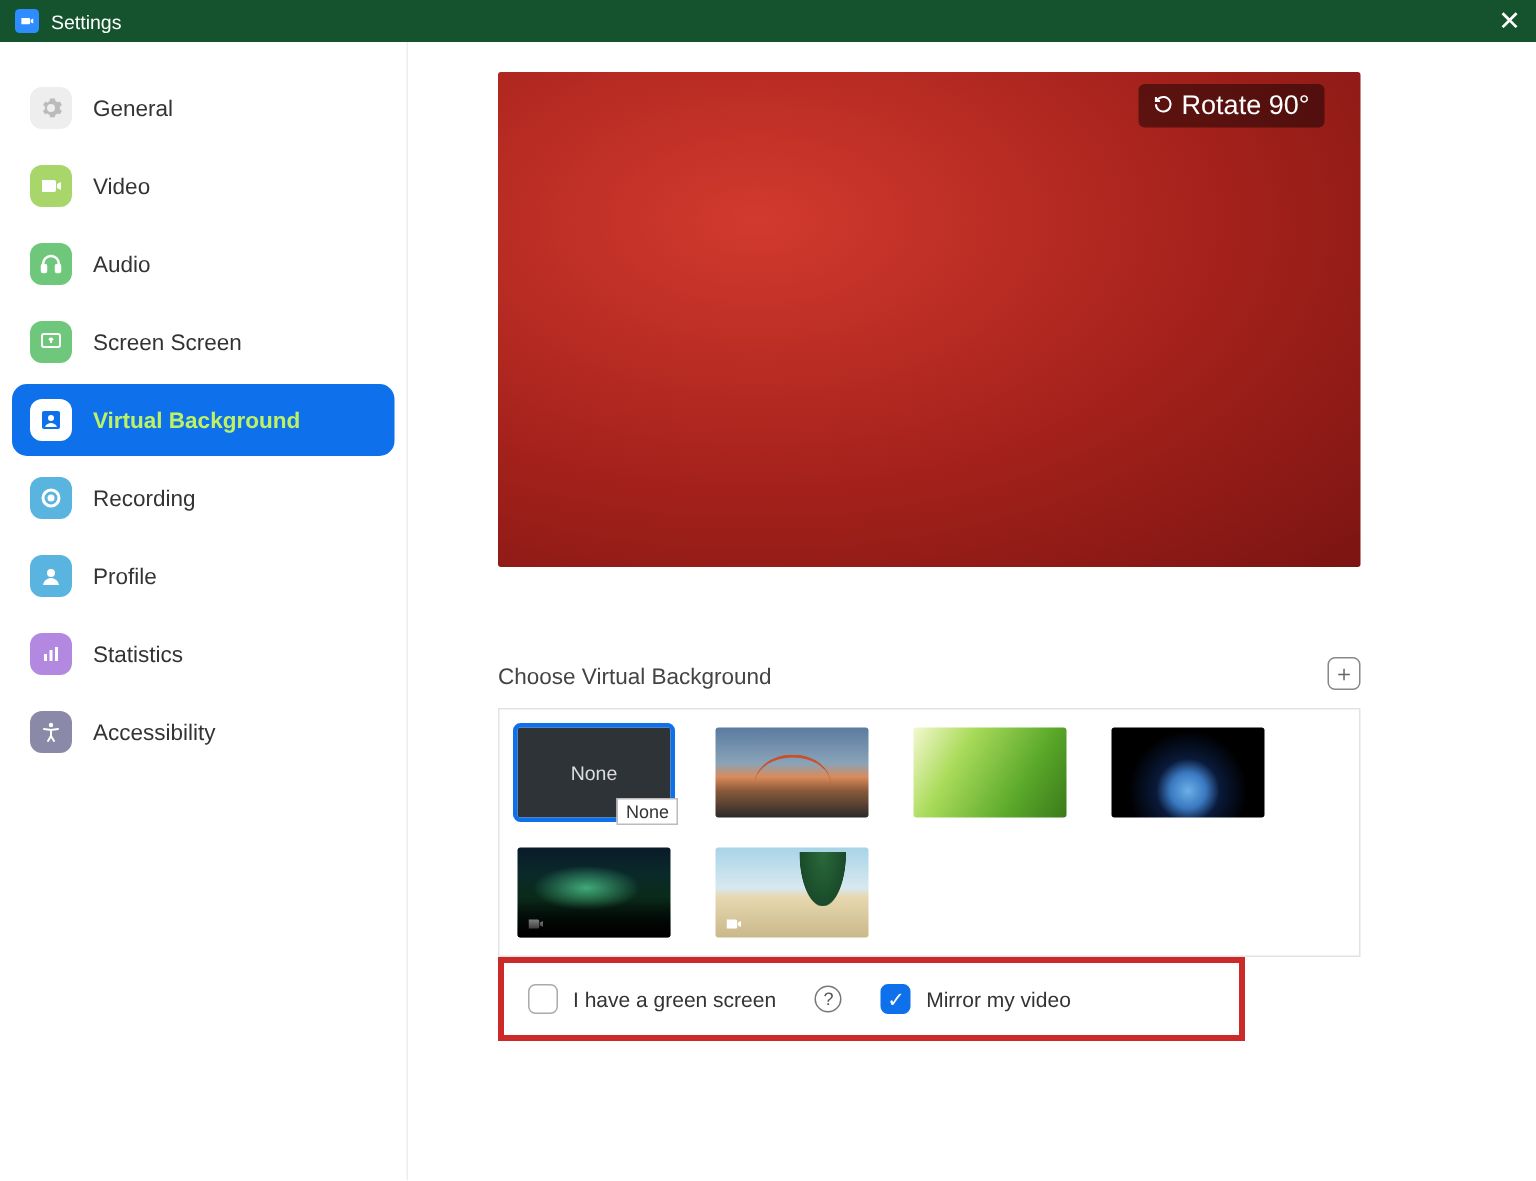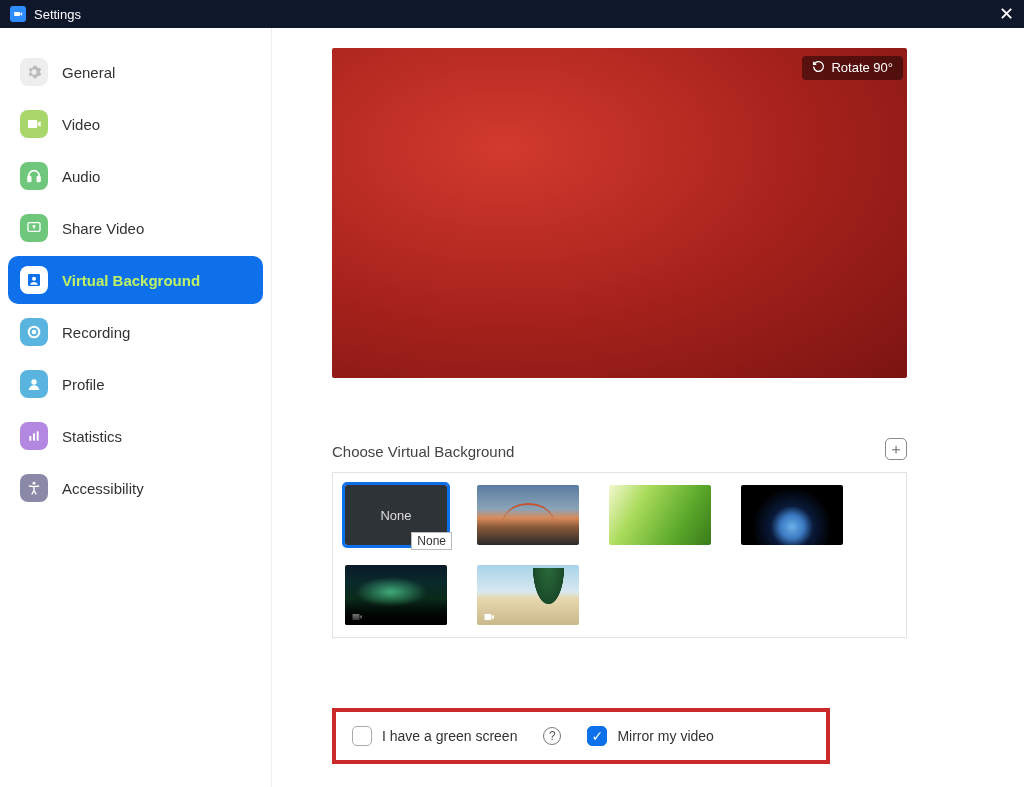--- a/index.html
+++ b/index.html
@@ -1,43 +1,43 @@
 <!DOCTYPE html>
 <html><head>
 <meta charset="utf-8">
 <style>
   * { box-sizing: border-box; margin: 0; padding: 0; font-family: -apple-system, BlinkMacSystemFont, "Segoe UI", Arial, sans-serif; }
   body { width: 1024px; height: 787px; background: #fff; overflow: hidden; }
-  .titlebar { height: 28px; background: #0f172a; color: #fff; display: flex; align-items: center; padding: 0 10px; justify-content: space-between; }
+  .titlebar { height: 28px; background: #14532d; color: #fff; display: flex; align-items: center; padding: 0 10px; justify-content: space-between; }
   .titlebar-left { display: flex; align-items: center; gap: 8px; }
   .app-icon { width: 16px; height: 16px; background: #2d8cff; border-radius: 3px; display: flex; align-items: center; justify-content: center; }
   .app-icon svg { width: 10px; height: 10px; }
   .title-text { font-size: 13px; }
   .close-x { font-size: 18px; cursor: pointer; line-height: 1; font-weight: 300; }
   .main { display: flex; height: calc(100% - 28px); }
   .sidebar { width: 272px; border-right: 1px solid #eee; padding: 20px 8px; }
   .side-item { display: flex; align-items: center; gap: 14px; padding: 10px 12px; border-radius: 10px; cursor: pointer; margin-bottom: 4px; }
   .side-item .lbl { font-size: 15px; color: #333; }
   .side-item.active { background: #0e71eb; }
   .side-item.active .lbl { color: #bef264; font-weight: 700; }
   .icon-wrap { width: 28px; height: 28px; border-radius: 8px; display: flex; align-items: center; justify-content: center; flex-shrink: 0; }
   .content { flex: 1; padding: 20px 30px 10px 60px; position: relative; }
   .preview { width: 575px; height: 330px; background: radial-gradient(ellipse at 30% 30%, #d23a2e 0%, #a4211b 55%, #7b1412 100%); position: relative; border-radius: 2px; }
-  .rotate-btn { position: absolute; top: 8px; right: 4px; background: rgba(0,0,0,.45); color: #fff; font-size: 13px; padding: 4px 10px; border-radius: 4px; display: flex; gap: 6px; cursor: pointer; }
+  .rotate-btn { position: absolute; top: 8px; right: 24px; background: rgba(0,0,0,.45); color: #fff; font-size: 18px; padding: 4px 10px; border-radius: 4px; display: flex; align-items: center; gap: 6px; cursor: pointer; }
   .section-row { display: flex; align-items: flex-end; justify-content: space-between; width: 575px; margin-top: 60px; margin-bottom: 12px; }
   .section-title { font-size: 15px; color: #444; }
   .plus-btn { width: 22px; height: 22px; border: 1.5px solid #888; border-radius: 5px; display: flex; align-items: center; justify-content: center; color: #666; font-size: 15px; cursor: pointer; }
   .thumbs-box { width: 575px; border: 1px solid #e3e3e3; padding: 12px; display: flex; flex-wrap: wrap; gap: 20px 30px; text-align: center; }
   .thumb { width: 102px; height: 60px; border-radius: 2px; position: relative; cursor: pointer; overflow: hidden; }
   .thumb.selected { outline: 3px solid #0e71eb; }
   .thumb-none { background: #2e3338; display: flex; align-items: center; justify-content: center; color: #ddd; font-size: 13px; }
   .tooltip { position: absolute; right: -5px; bottom: -5px; background: #fff; border: 1px solid #bbb; padding: 1px 5px; font-size: 12px; color: #333; }
   .vid-badge { position: absolute; left: 4px; bottom: 4px; width: 16px; height: 12px; }
   .vid-badge svg { width: 100%; height: 100%; }
-  .options-row { margin-top: 70px; border: 4px solid #cc2a28; width: 498px; height: 56px; display: flex; align-items: center; gap: 26px; padding: 0 16px; }
+  .options-row { border: 4px solid #cc2a28; width: 498px; height: 56px; display: flex; align-items: center; gap: 26px; padding: 0 16px; }
   .check-wrap { display: flex; align-items: center; gap: 10px; cursor: pointer; }
   .checkbox { width: 20px; height: 20px; border: 1.5px solid #aaa; border-radius: 5px; display: flex; align-items: center; justify-content: center; }
   .checkbox.checked { background: #0e71eb; border-color: #0e71eb; color: #fff; font-size: 14px; }
   .check-label { font-size: 14px; color: #333; }
   .help-circle { width: 18px; height: 18px; border: 1.5px solid #777; border-radius: 50%; display: flex; align-items: center; justify-content: center; font-size: 12px; color: #555; cursor: pointer; }
   
   .bg-bridge { background: linear-gradient(to bottom, #5a7ba0 0%, #8aa3b8 40%, #d98b5a 55%, #8a5a3a 70%, #2a2a2a 100%); position: relative; }
   .bg-bridge::after { content:""; position:absolute; left:25%; top:30%; width:50%; height:30%; border-top:2px solid #c8502a; border-radius: 50% 50% 0 0 / 100% 100% 0 0; }
   .bg-grass { background: linear-gradient(120deg, #f4f8d0 0%, #aadb5a 30%, #5aa82a 70%, #3a7a1a 100%); }
   .bg-earth { background: radial-gradient(circle at 50% 70%, #6ab0e8 0%, #3a78c0 18%, #0a1a3a 32%, #000 60%); }
@@ -94,21 +94,21 @@
       <span class="lbl">Audio</span>
     </div>
 
     <div class="side-item">
       <div class="icon-wrap" style="background:#6ec77a">
         <svg width="16" height="16" viewBox="0 0 24 24" fill="none" stroke="#fff" stroke-width="2">
             <rect x="3" y="4" width="18" height="13" rx="2"></rect>
             <path d="M12 8v5m0-5-2 2m2-2 2 2" stroke-width="2" fill="none"></path>
           </svg>
       </div>
-      <span class="lbl">Share Video</span>
+      <span class="lbl">Screen Screen</span>
     </div>
 
 
     <div class="side-item active">
       <div class="icon-wrap" style="background:#fff">
         <svg width="16" height="16" viewBox="0 0 24 24" fill="#0e71eb">
             <rect x="3" y="3" width="18" height="18" rx="2" fill="#0e71eb"></rect>
             <circle cx="12" cy="10" r="3" fill="#fff"></circle>
             <path d="M6 19c1-3 4-4 6-4s5 1 6 4" fill="#fff"></path>
           </svg>

